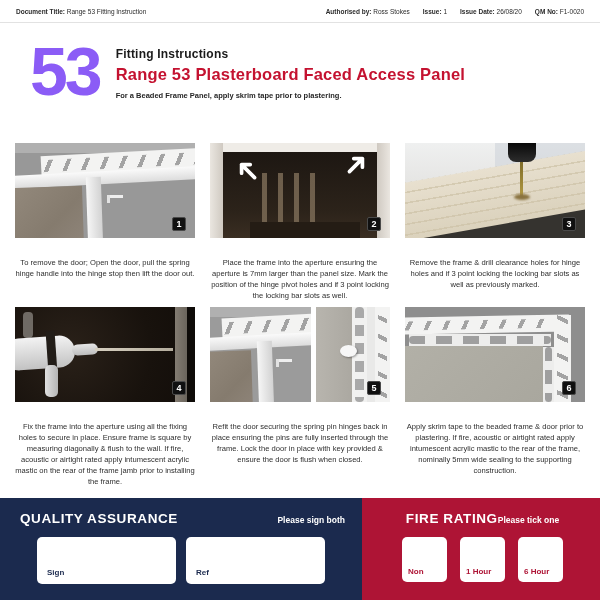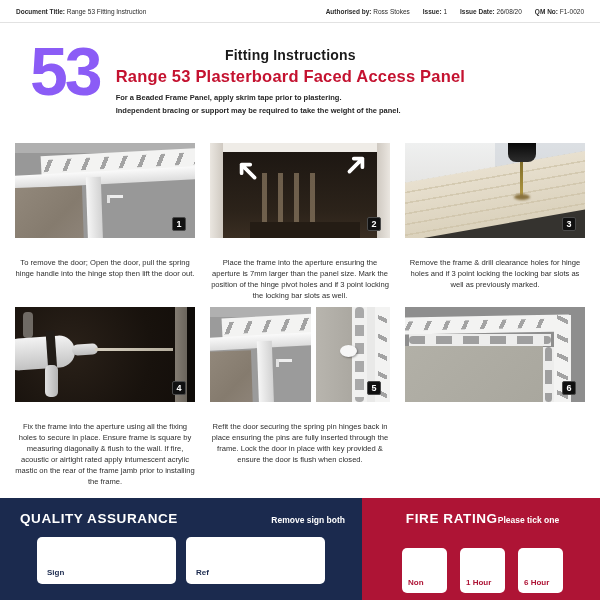--- a/index.html
+++ b/index.html
@@ -16,21 +16,21 @@
     justify-content:space-between; padding:0 16px; font-size:6.5px; color:#2b2b2b;
   }
   .topbar .grp { white-space:nowrap; }
   .topbar .right { display:flex; gap:13px; }
   .lbl { font-weight:bold; }
 
   
   .titleblock { position:absolute; top:44px; left:30px; display:flex; }
   .bignum { font-size:68px; font-weight:800; line-height:0.82; letter-spacing:-3px; color:#8b5cf6; }
   .titletext { margin-left:16px; padding-top:3px; }
-  .t1 { font-size:14px; font-weight:bold; color:#1a1a1a; letter-spacing:0.2px;text-align:center; }
+  .t1 { font-size:12px; font-weight:bold; color:#1a1a1a; letter-spacing:0.2px; }
   .t2 { font-size:16.5px; font-weight:bold; color:#c41230; margin-top:4px; letter-spacing:0.2px; }
   .note { font-size:7.5px; color:#262626; line-height:12.5px; margin-top:6px; }
   .note div { white-space:nowrap;font-weight:bold; }
 
   
   .row { position:absolute; left:15px; display:flex; gap:15px; }
   .row1 { top:143px; } .row2 { top:307px; }
   .step { width:180px; }
   .photo { position:relative; width:180px; height:95px; overflow:hidden; background:#989898; }
   .caption { margin-top:19px; font-size:7.6px; line-height:11px; color:#2e2e2e; text-align:center; }
@@ -136,21 +136,21 @@
   .qa { width:362px; background:#1b2a4e; color:#fff; position:relative; }
   .qa-head { display:flex; justify-content:space-between; align-items:baseline; padding:13px 17px 0 20px; }
   .sec-title { font-size:13.5px; font-weight:bold; letter-spacing:0.6px; }
   .sec-note { font-size:8.5px; font-weight:bold; }
   .qa-boxes { position:absolute; top:39px; left:37px; display:flex; gap:10px; }
   .white-box { background:#fff; border-radius:5px; position:relative; }
   .qa-box { width:139px; height:47px; }
   .qa-box .box-lbl { position:absolute; left:10px; bottom:7px; color:#1b2a4e; font-size:8px; font-weight:bold; }
   .fire { flex:1; background:#ae1435; color:#fff; position:relative; }
   .fire-head { display:flex; justify-content:center; align-items:baseline; padding:13px 22px 0 25px; }
-  .fire-boxes { position:absolute; top:50px; left:40px; display:flex; gap:13px; }
+  .fire-boxes { position:absolute; top:39px; left:40px; display:flex; gap:13px; }
   .fire-box { width:45px; height:45px; }
   .fire-box .box-lbl { position:absolute; left:6px; bottom:6px; color:#ae1435; font-size:8px; font-weight:bold; }
 </style>
 </head>
 <body>
 
 <div class="page">
 
   <div class="topbar">
     <div class="grp">
@@ -177,21 +177,20 @@
     </div>
   </div>
 
   <div class="titleblock">
     <div class="bignum">53</div>
     <div class="titletext">
       <div class="t1">Fitting Instructions</div>
       <div class="t2">Range 53 Plasterboard Faced Access Panel</div>
       <div class="note">
         <div>For a Beaded Frame Panel, apply skrim tape prior to plastering.</div>
-        <div>Independent bracing or support may be required to take the weight of the panel.</div>
       </div>
     </div>
   </div>
 
   <div class="row row1">
 
     <div class="step">
       <div class="photo">
         <div class="abs p-top"></div>
         <div class="abs p-bead bead">
@@ -300,30 +299,31 @@
           </div>
         <div class="abs bead-r bead">
             <div class="slots"></div>
           </div>
         <div class="abs vslots2">
             <div class="in"></div>
           </div>
         <div class="abs board"></div>
         <div class="badge">6</div>
       </div>
+      <div class="caption">Apply skrim tape to the beaded frame &amp; door prior to plastering. If fire, acoustic or airtight rated apply intumescent acrylic mastic to the rear of the frame, nominally 5mm wide sealing to the supporting construction.</div>
     </div>
 
   </div>
 
   <div class="bottom">
 
     <div class="qa">
       <div class="qa-head">
         <span class="sec-title">QUALITY ASSURANCE</span>
-        <span class="sec-note">Remove sign both</span>
+        <span class="sec-note">Please sign both</span>
       </div>
       <div class="qa-boxes">
         <div class="white-box qa-box">
           <span class="box-lbl">Sign</span>
         </div>
         <div class="white-box qa-box">
           <span class="box-lbl">Ref</span>
         </div>
       </div>
     </div>

